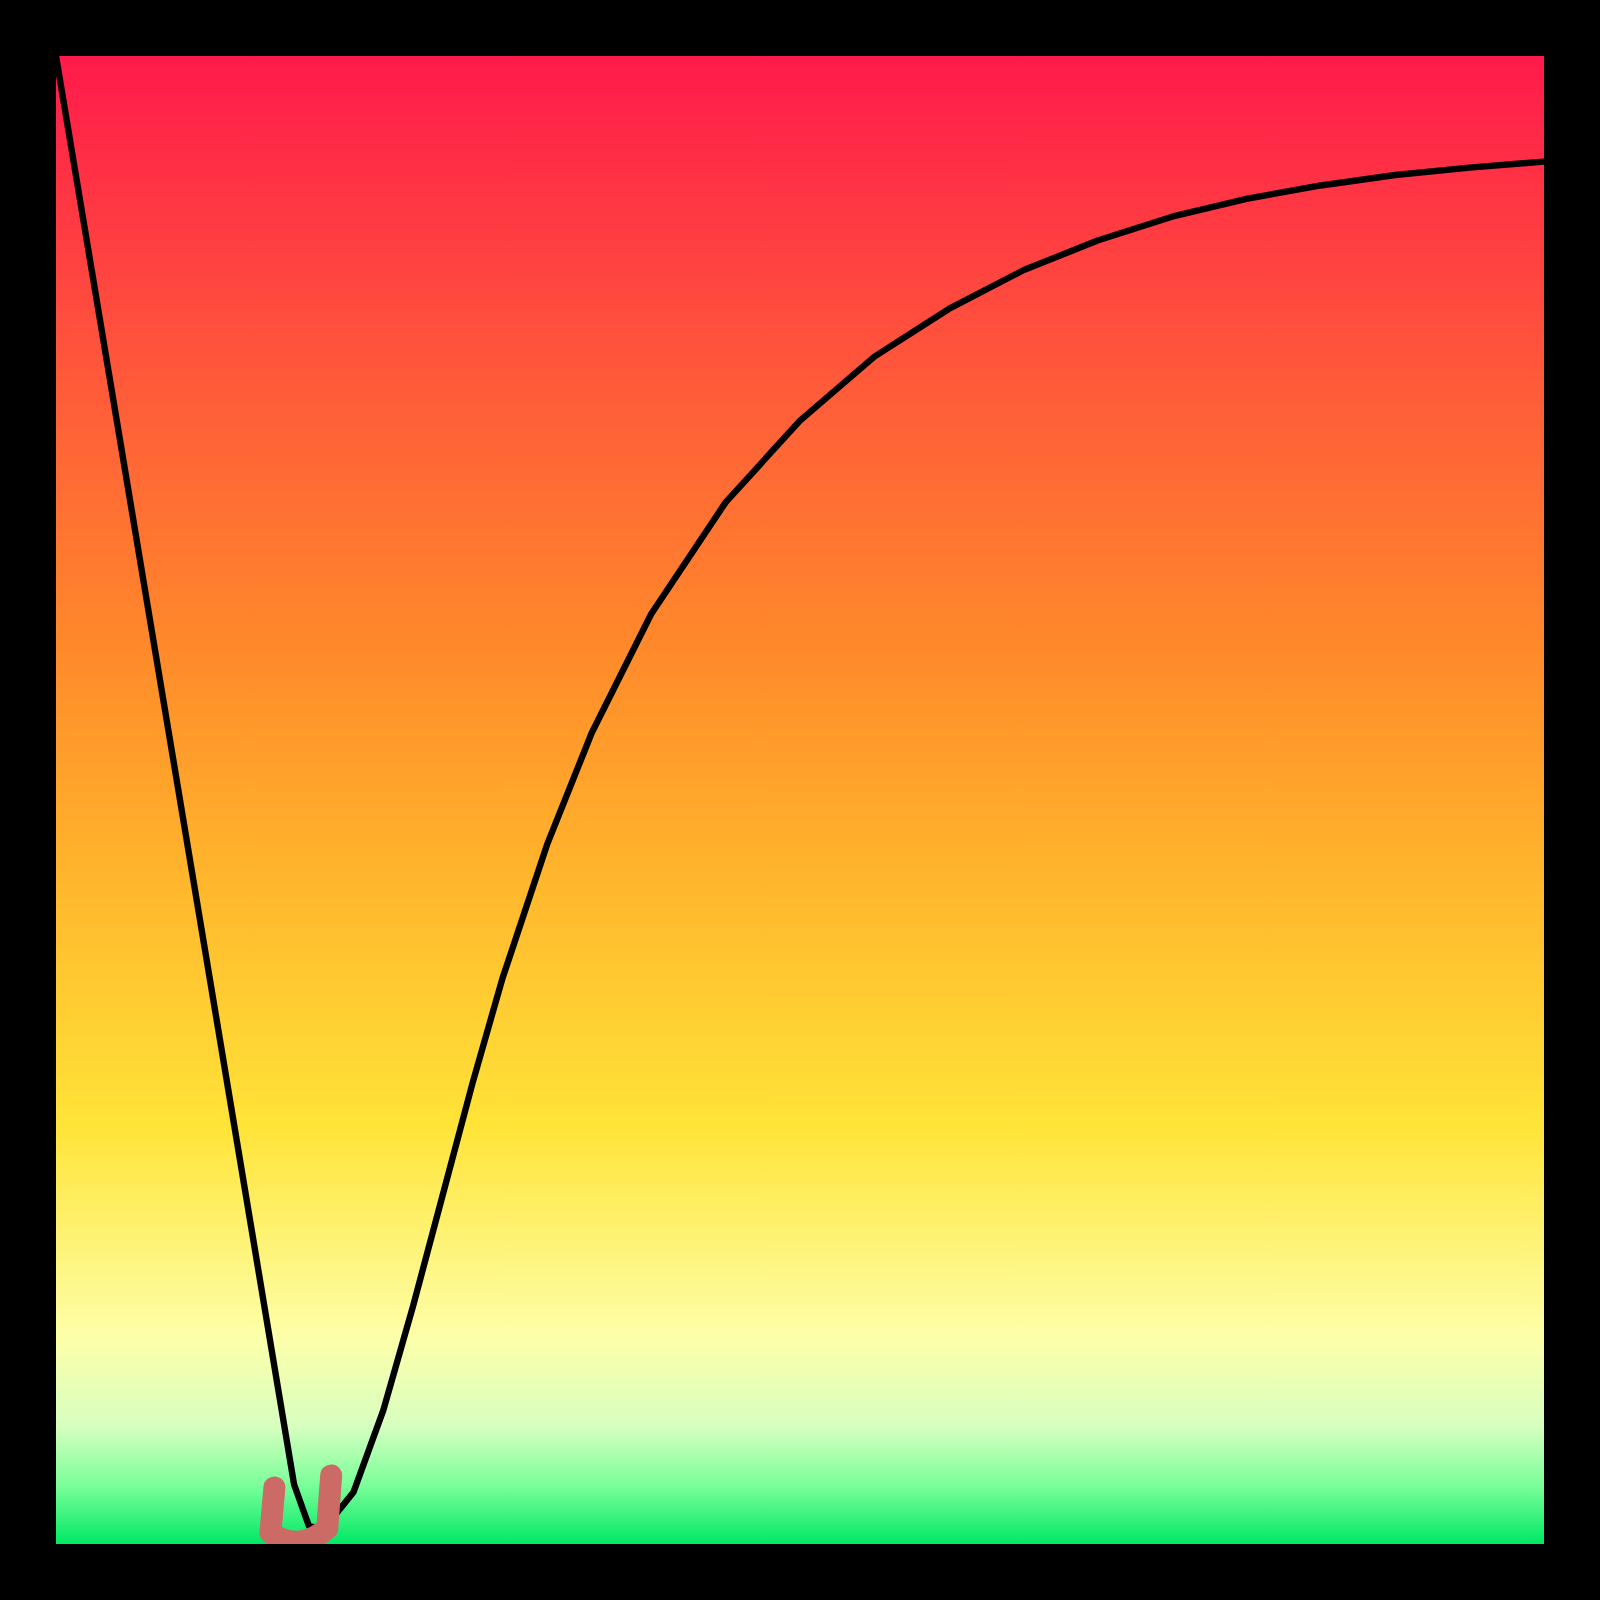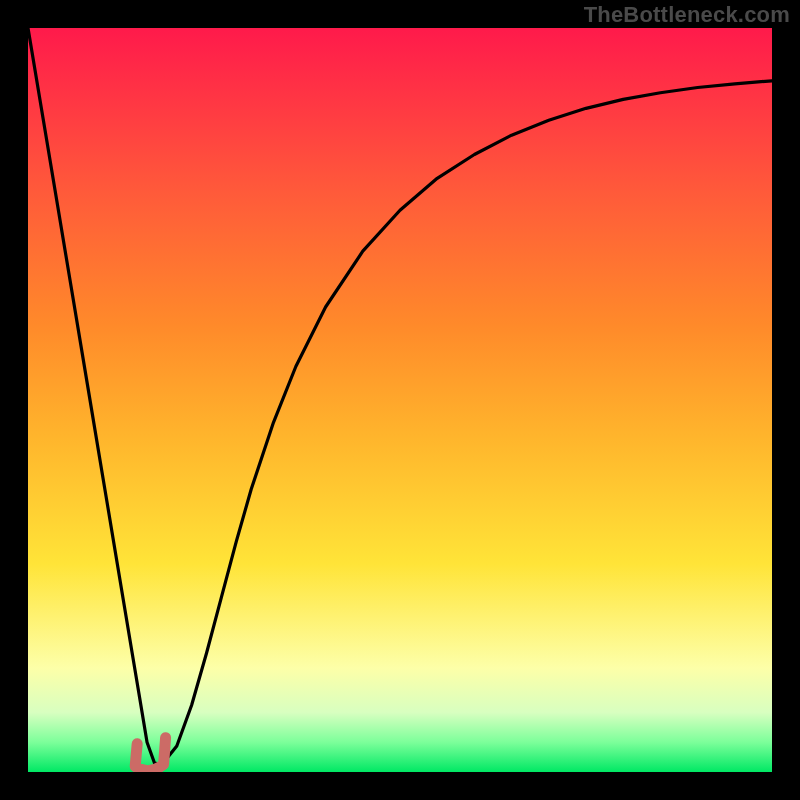--- a/index.html
+++ b/index.html
@@ -39,21 +39,20 @@
     display: block;
     width: 744px;
     height: 744px;
   }
 </style>
 </head>
 <body>
 
 <div class="outer">
 
-  <div class="watermark">TheBottleneck.com</div>
 
   <div class="plot-frame">
     <svg class="plot-svg" id="plot-svg" viewBox="0 0 744 744" preserveAspectRatio="none">
       <defs>
         <linearGradient id="bg-grad" x1="0" y1="0" x2="0" y2="1">
             <stop offset="0%" stop-color="#ff1a4b"></stop>
             <stop offset="22%" stop-color="#ff5a3a"></stop>
             <stop offset="40%" stop-color="#ff8a2a"></stop>
             <stop offset="55%" stop-color="#ffb52c"></stop>
             <stop offset="72%" stop-color="#ffe438"></stop>

